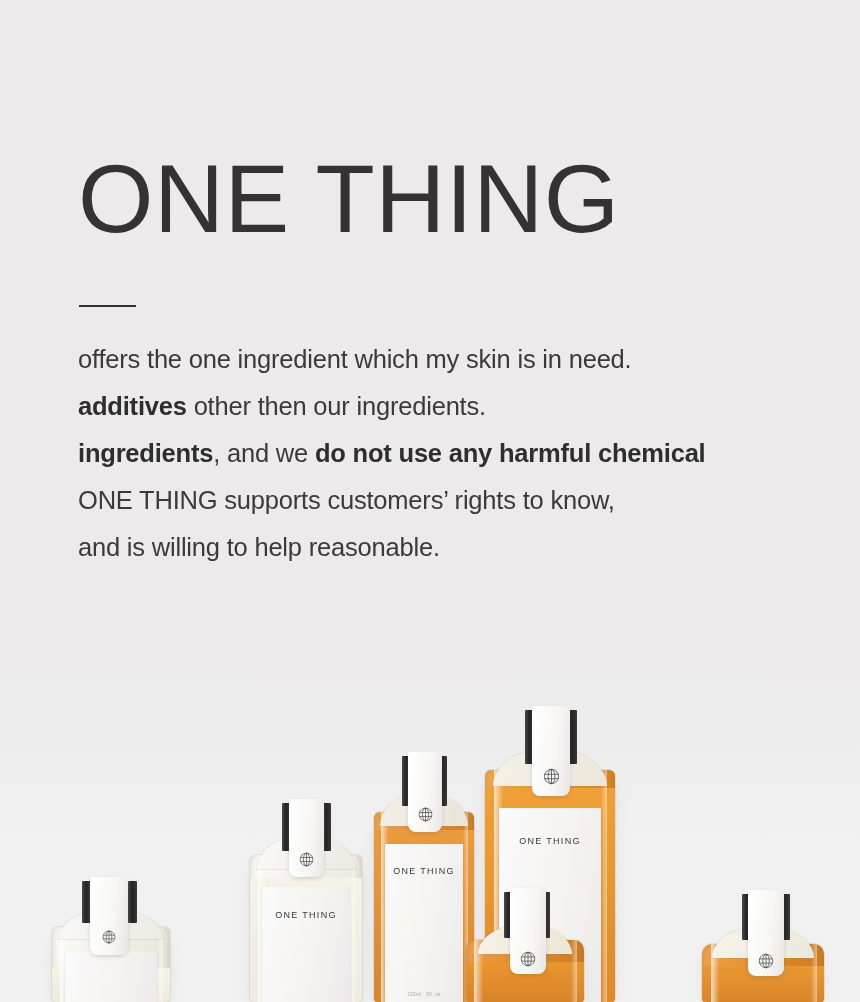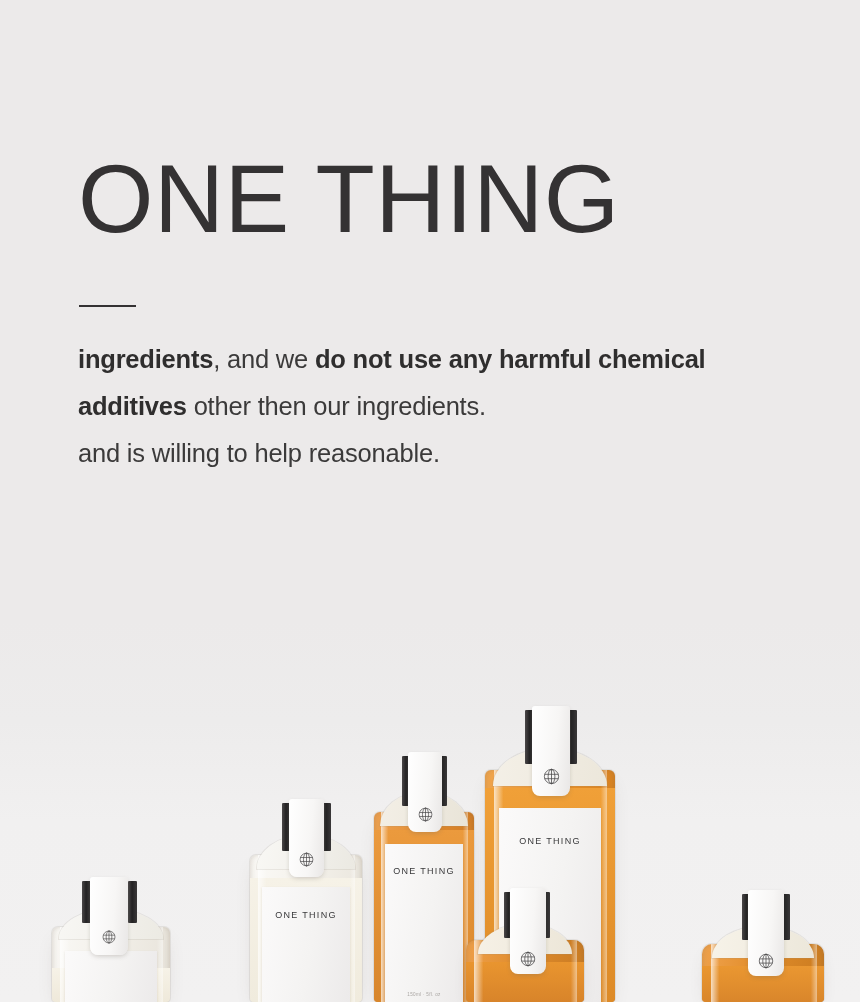--- a/index.html
+++ b/index.html
@@ -199,24 +199,30 @@
 <div class="page">
 
   <div class="hero">
 
     <h1 class="hero-title">ONE THING</h1>
 
     <div class="hero-divider"></div>
 
     <div class="hero-body">
       <p>
+        <span>offers the one ingredient which my skin is in need.</span>
+      </p>
+      <p>
+        <span class="b">additives</span><span> other then our ingredients.</span>
+      </p>
+      <p>
         <span class="b">ingredients</span><span>, and we </span><span class="b">do not use any harmful chemical</span>
       </p>
       <p>
-        <span class="b">additives</span><span> other then our ingredients.</span>
+        <span>ONE THING supports customers’ rights to know,</span>
       </p>
       <p>
         <span>and is willing to help reasonable.</span>
       </p>
     </div>
   </div>
 
   <div class="shelf">
 
     <div class="bottle" id="b1" style="left:52px; width:118px; height:75px;">

